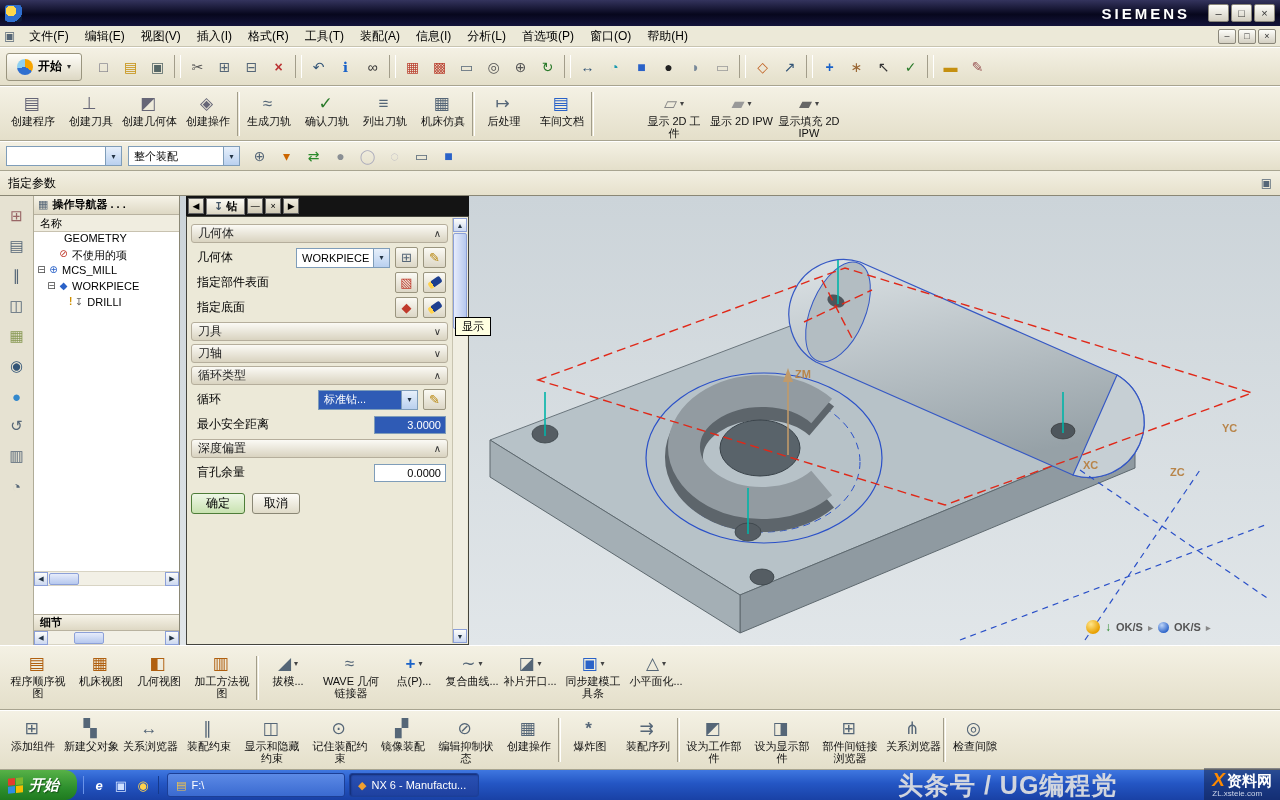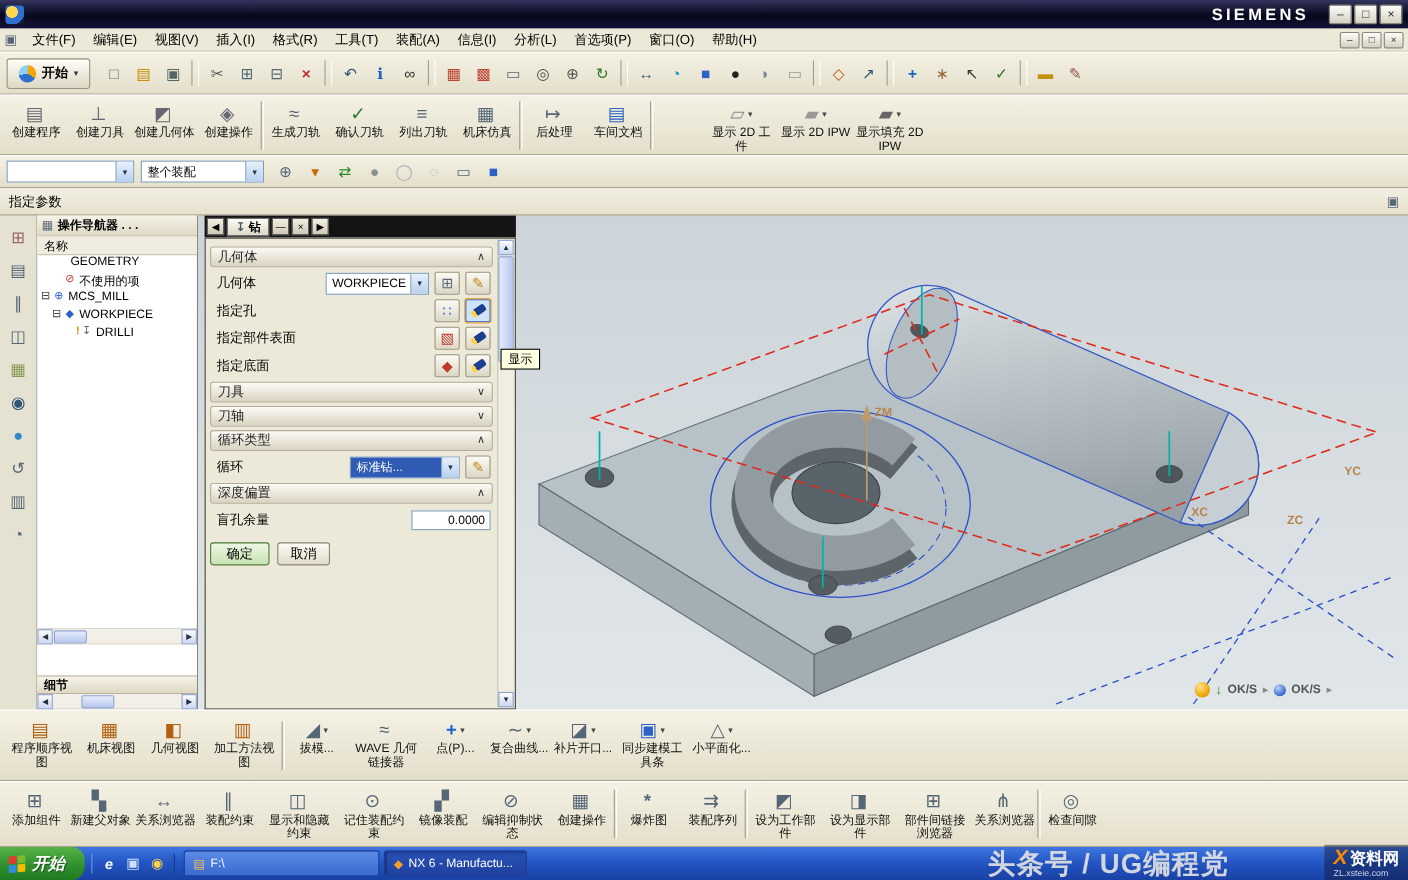--- a/index.html
+++ b/index.html
@@ -648,29 +648,20 @@
       <span class="cb" data-name="chevron-down-icon">▾</span>
     </span>
     <span class="ibtn" data-name="new-geometry-button">
         <span class="gi" style="color:#567" data-name="stacked-cubes-icon">⊞</span>
       </span>
     <span class="ibtn" data-name="edit-geometry-button">
         <span class="gi" style="color:#b8860b" data-name="wrench-icon">✎</span>
       </span>
   </div>
   <div class="drow">
-    <span class="dlabel" data-name="specify-holes-label">指定孔</span>
-    <span class="ibtn" data-name="select-holes-button">
-        <span class="gi" style="color:#2a62c8" data-name="points-icon">∷</span>
-      </span>
-    <span class="ibtn hl" data-name="display-holes-button">
-        <span class="flash" data-name="flashlight-icon"></span>
-      </span>
-  </div>
-  <div class="drow">
     <span class="dlabel" data-name="specify-part-surface-label">指定部件表面</span>
     <span class="ibtn" data-name="select-part-surface-button">
         <span class="gi" style="color:#c0392b" data-name="surface-icon">▧</span>
       </span>
     <span class="ibtn" data-name="display-part-surface-button">
         <span class="flash" data-name="flashlight-icon"></span>
       </span>
   </div>
   <div class="drow">
     <span class="dlabel" data-name="specify-bottom-label">指定底面</span>
@@ -697,20 +688,24 @@
   </div>
   <div class="drow">
     <span class="dlabel" data-name="cycle-label">循环</span>
     <span class="combo" style="width:100px" data-name="cycle-select">
       <span class="cv sel" data-name="cycle-value">标准钻...</span>
       <span class="cb" data-name="chevron-down-icon">▾</span>
     </span>
     <span class="ibtn" data-name="edit-cycle-button">
         <span class="gi" style="color:#b8860b" data-name="wrench-icon">✎</span>
       </span>
+  </div>
+  <div class="drow">
+    <span class="dlabel" data-name="min-clearance-label">最小安全距离</span>
+    <span class="nfield sel" data-name="min-clearance-input">3.0000</span>
   </div>
 
   <div class="sechdr" data-name="section-depth-offset">
     <span data-name="section-title">深度偏置</span>
     <span class="chev" data-name="chevron-up-icon">∧</span>
   </div>
   <div class="drow">
     <span class="dlabel" data-name="blind-stock-label">盲孔余量</span>
     <span class="nfield" data-name="blind-stock-input">0.0000</span>
   </div>

